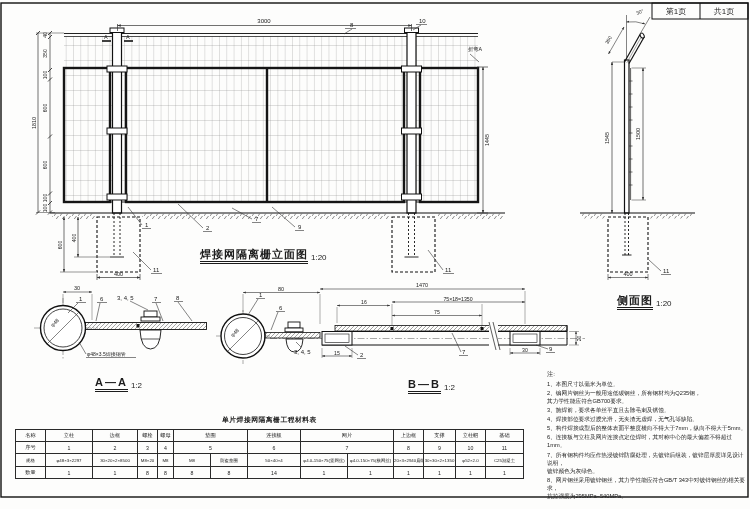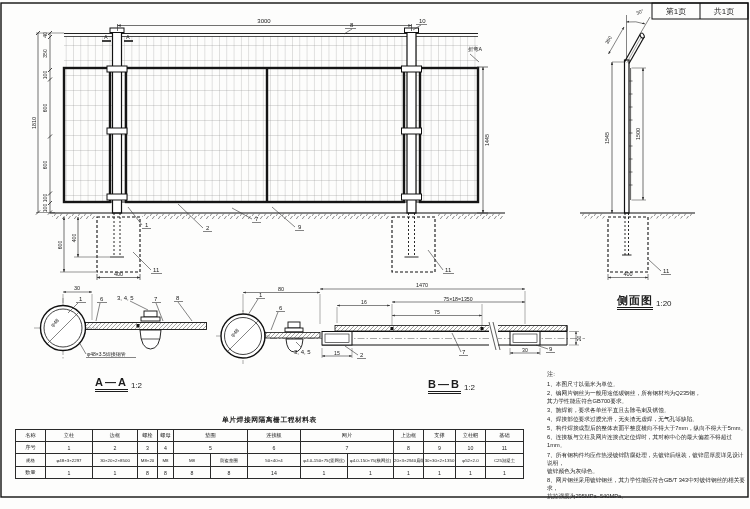--- a/index.html
+++ b/index.html
@@ -354,27 +354,30 @@
       <text x="259" y="297" font-size="6">1</text>
       <text x="279" y="310" font-size="6">6</text>
       <text x="294" y="354" font-size="6">3, 4, 5</text>
       <text x="360" y="357" font-size="6">2</text>
       <text x="462" y="354" font-size="6">7</text>
       <text x="549" y="351" font-size="6">9</text>
     </g>
   </g>
 </svg>
 
+<div class="ov vtitle" style="left:200px;top:244px">
+  <span class="vt">焊接网隔离栅立面图</span><span class="vs">1:20</span>
+</div>
 <div class="ov vtitle" style="left:617px;top:290px">
   <span class="vt">侧面图</span><span class="vs">1:20</span>
 </div>
 <div class="ov vtitle" style="left:95px;top:372px">
   <span class="vt lat">A—A</span><span class="vs">1:2</span>
 </div>
-<div class="ov vtitle" style="left:428px;top:374px">
+<div class="ov vtitle" style="left:408px;top:374px">
   <span class="vt lat">B—B</span><span class="vs">1:2</span>
 </div>
 
 <div class="ov notes" style="left:547px;top:370px">
   <div class="notes-h">注:</div>
   <p class="note-item">1、本图尺寸以毫米为单位。</p>
   <p class="note-item">2、编网片钢丝为一般用途低碳钢丝，所有钢材均为Q235钢，
 其力学性能应符合GB700要求。</p>
   <p class="note-item">3、施焊前，要求各单丝平直且去除毛刺及锈蚀。</p>
   <p class="note-item">4、焊接部位要求过渡光滑，无夹渣无虚焊，无气孔等缺陷。</p>

